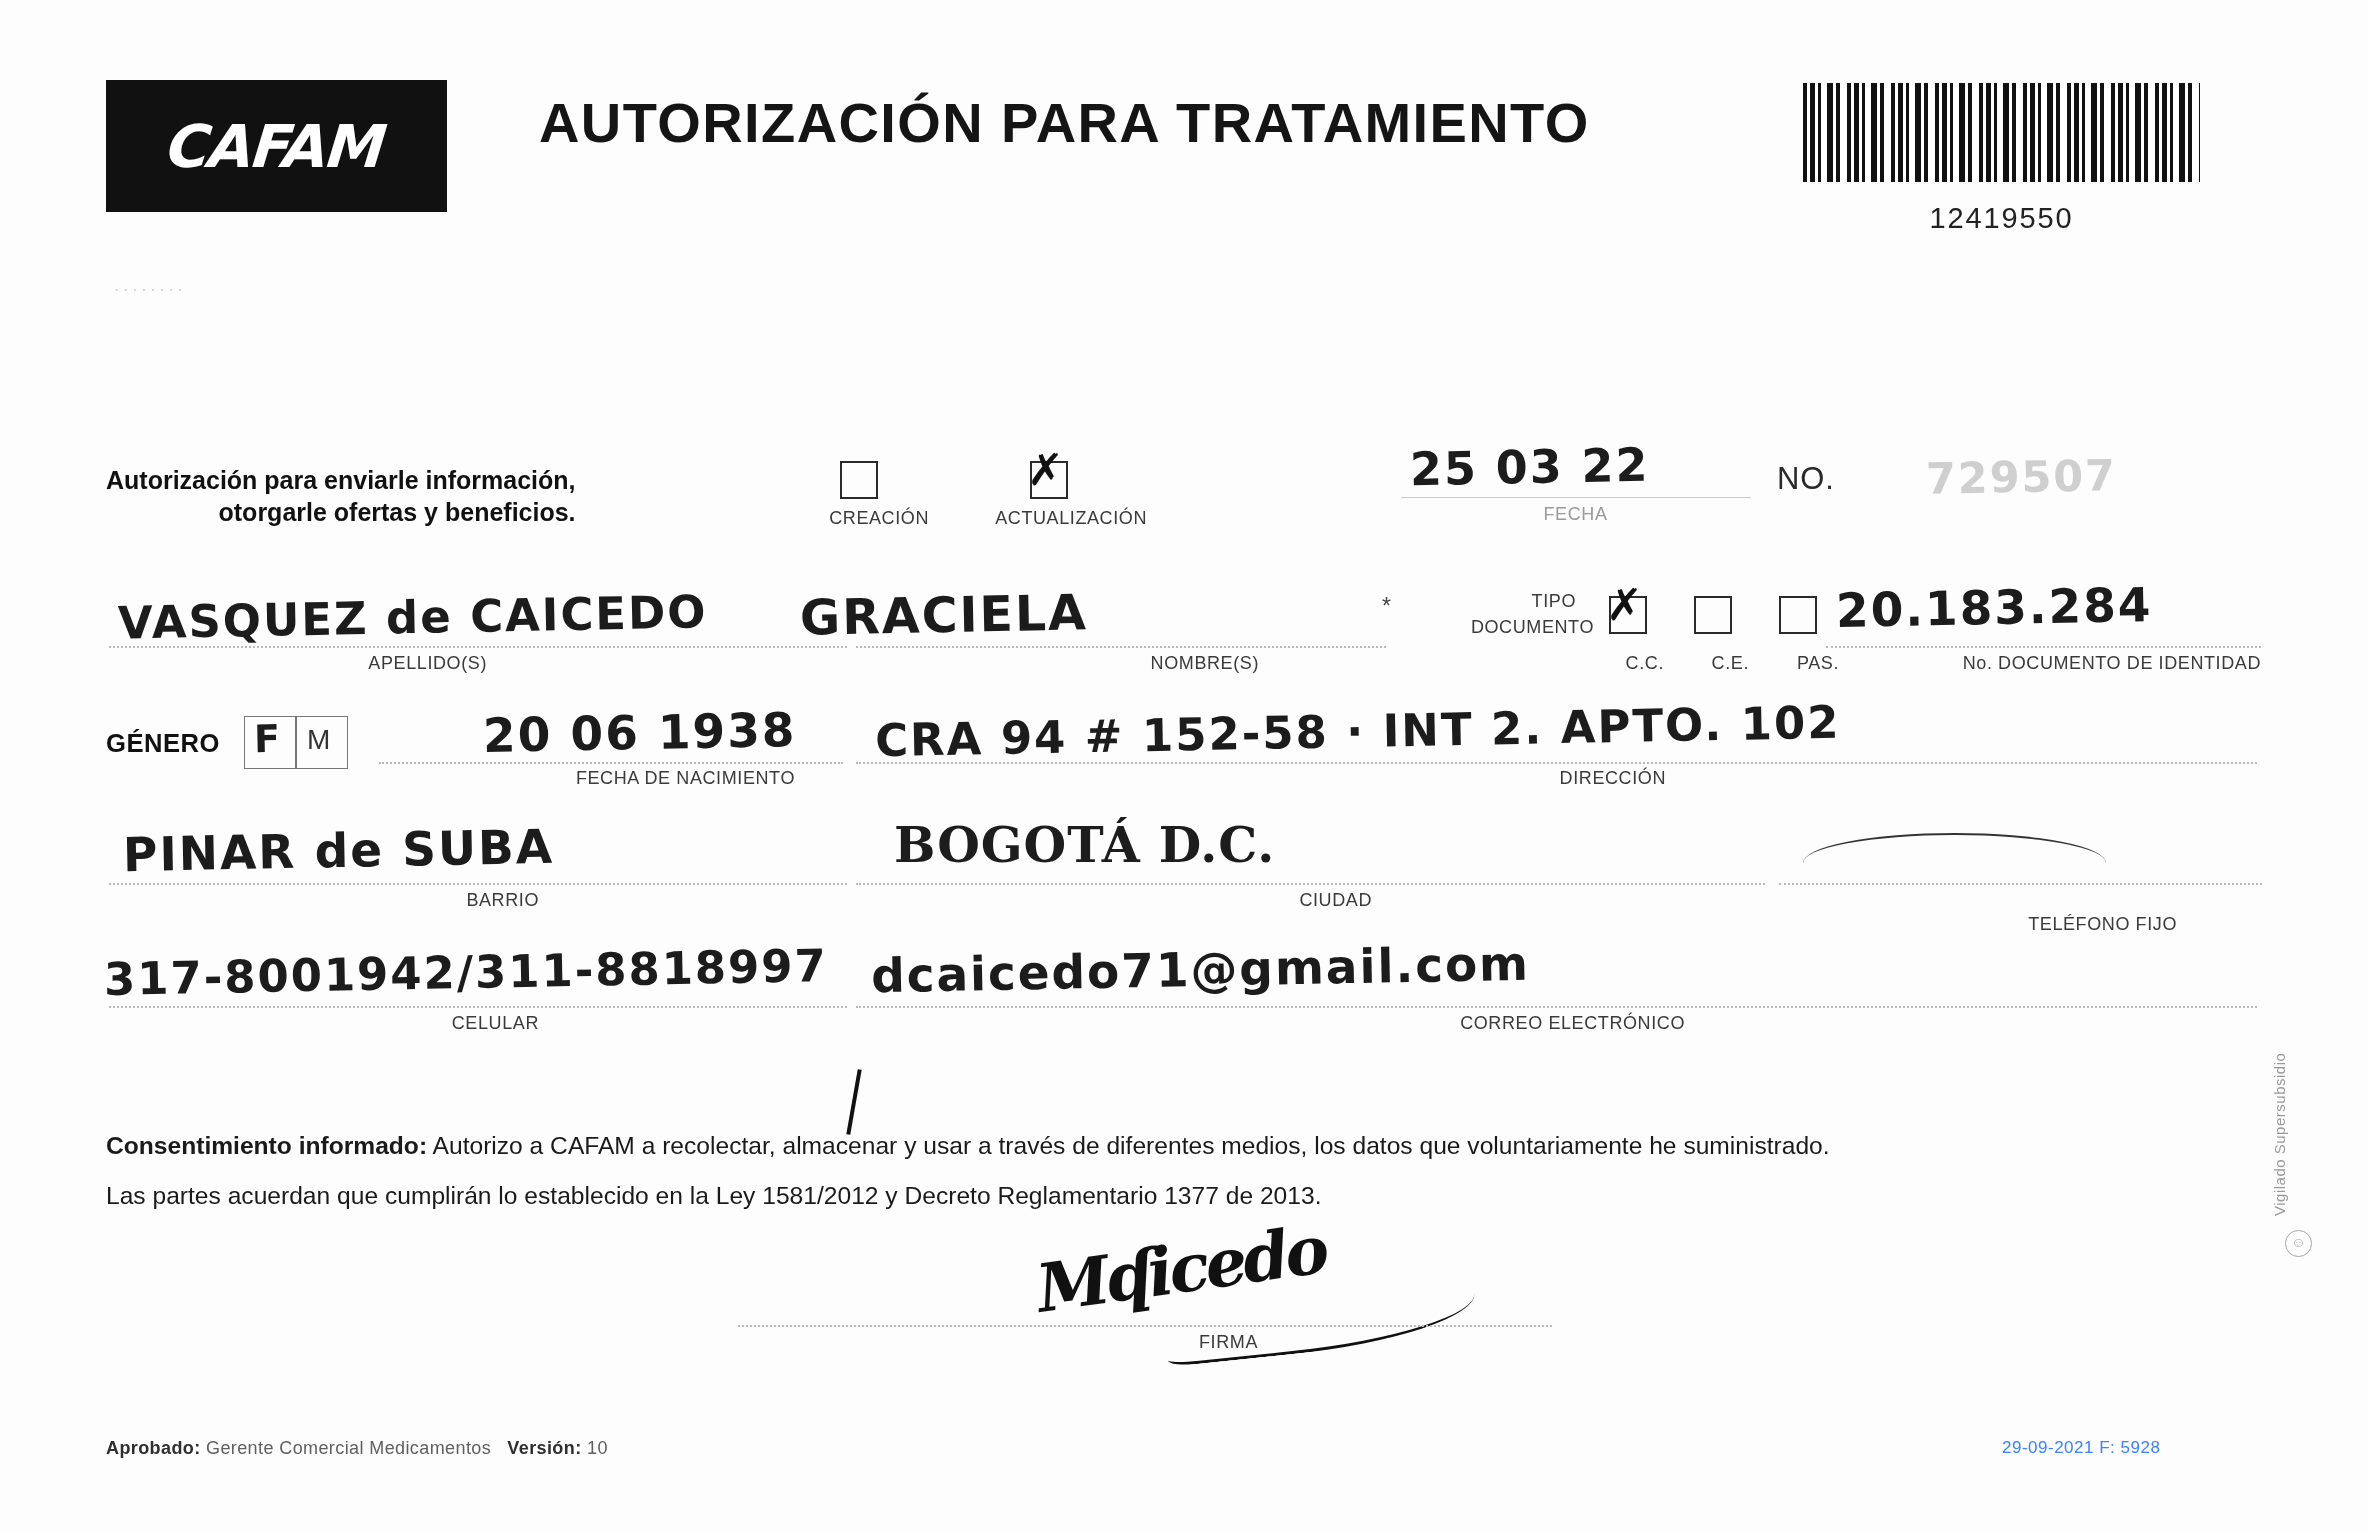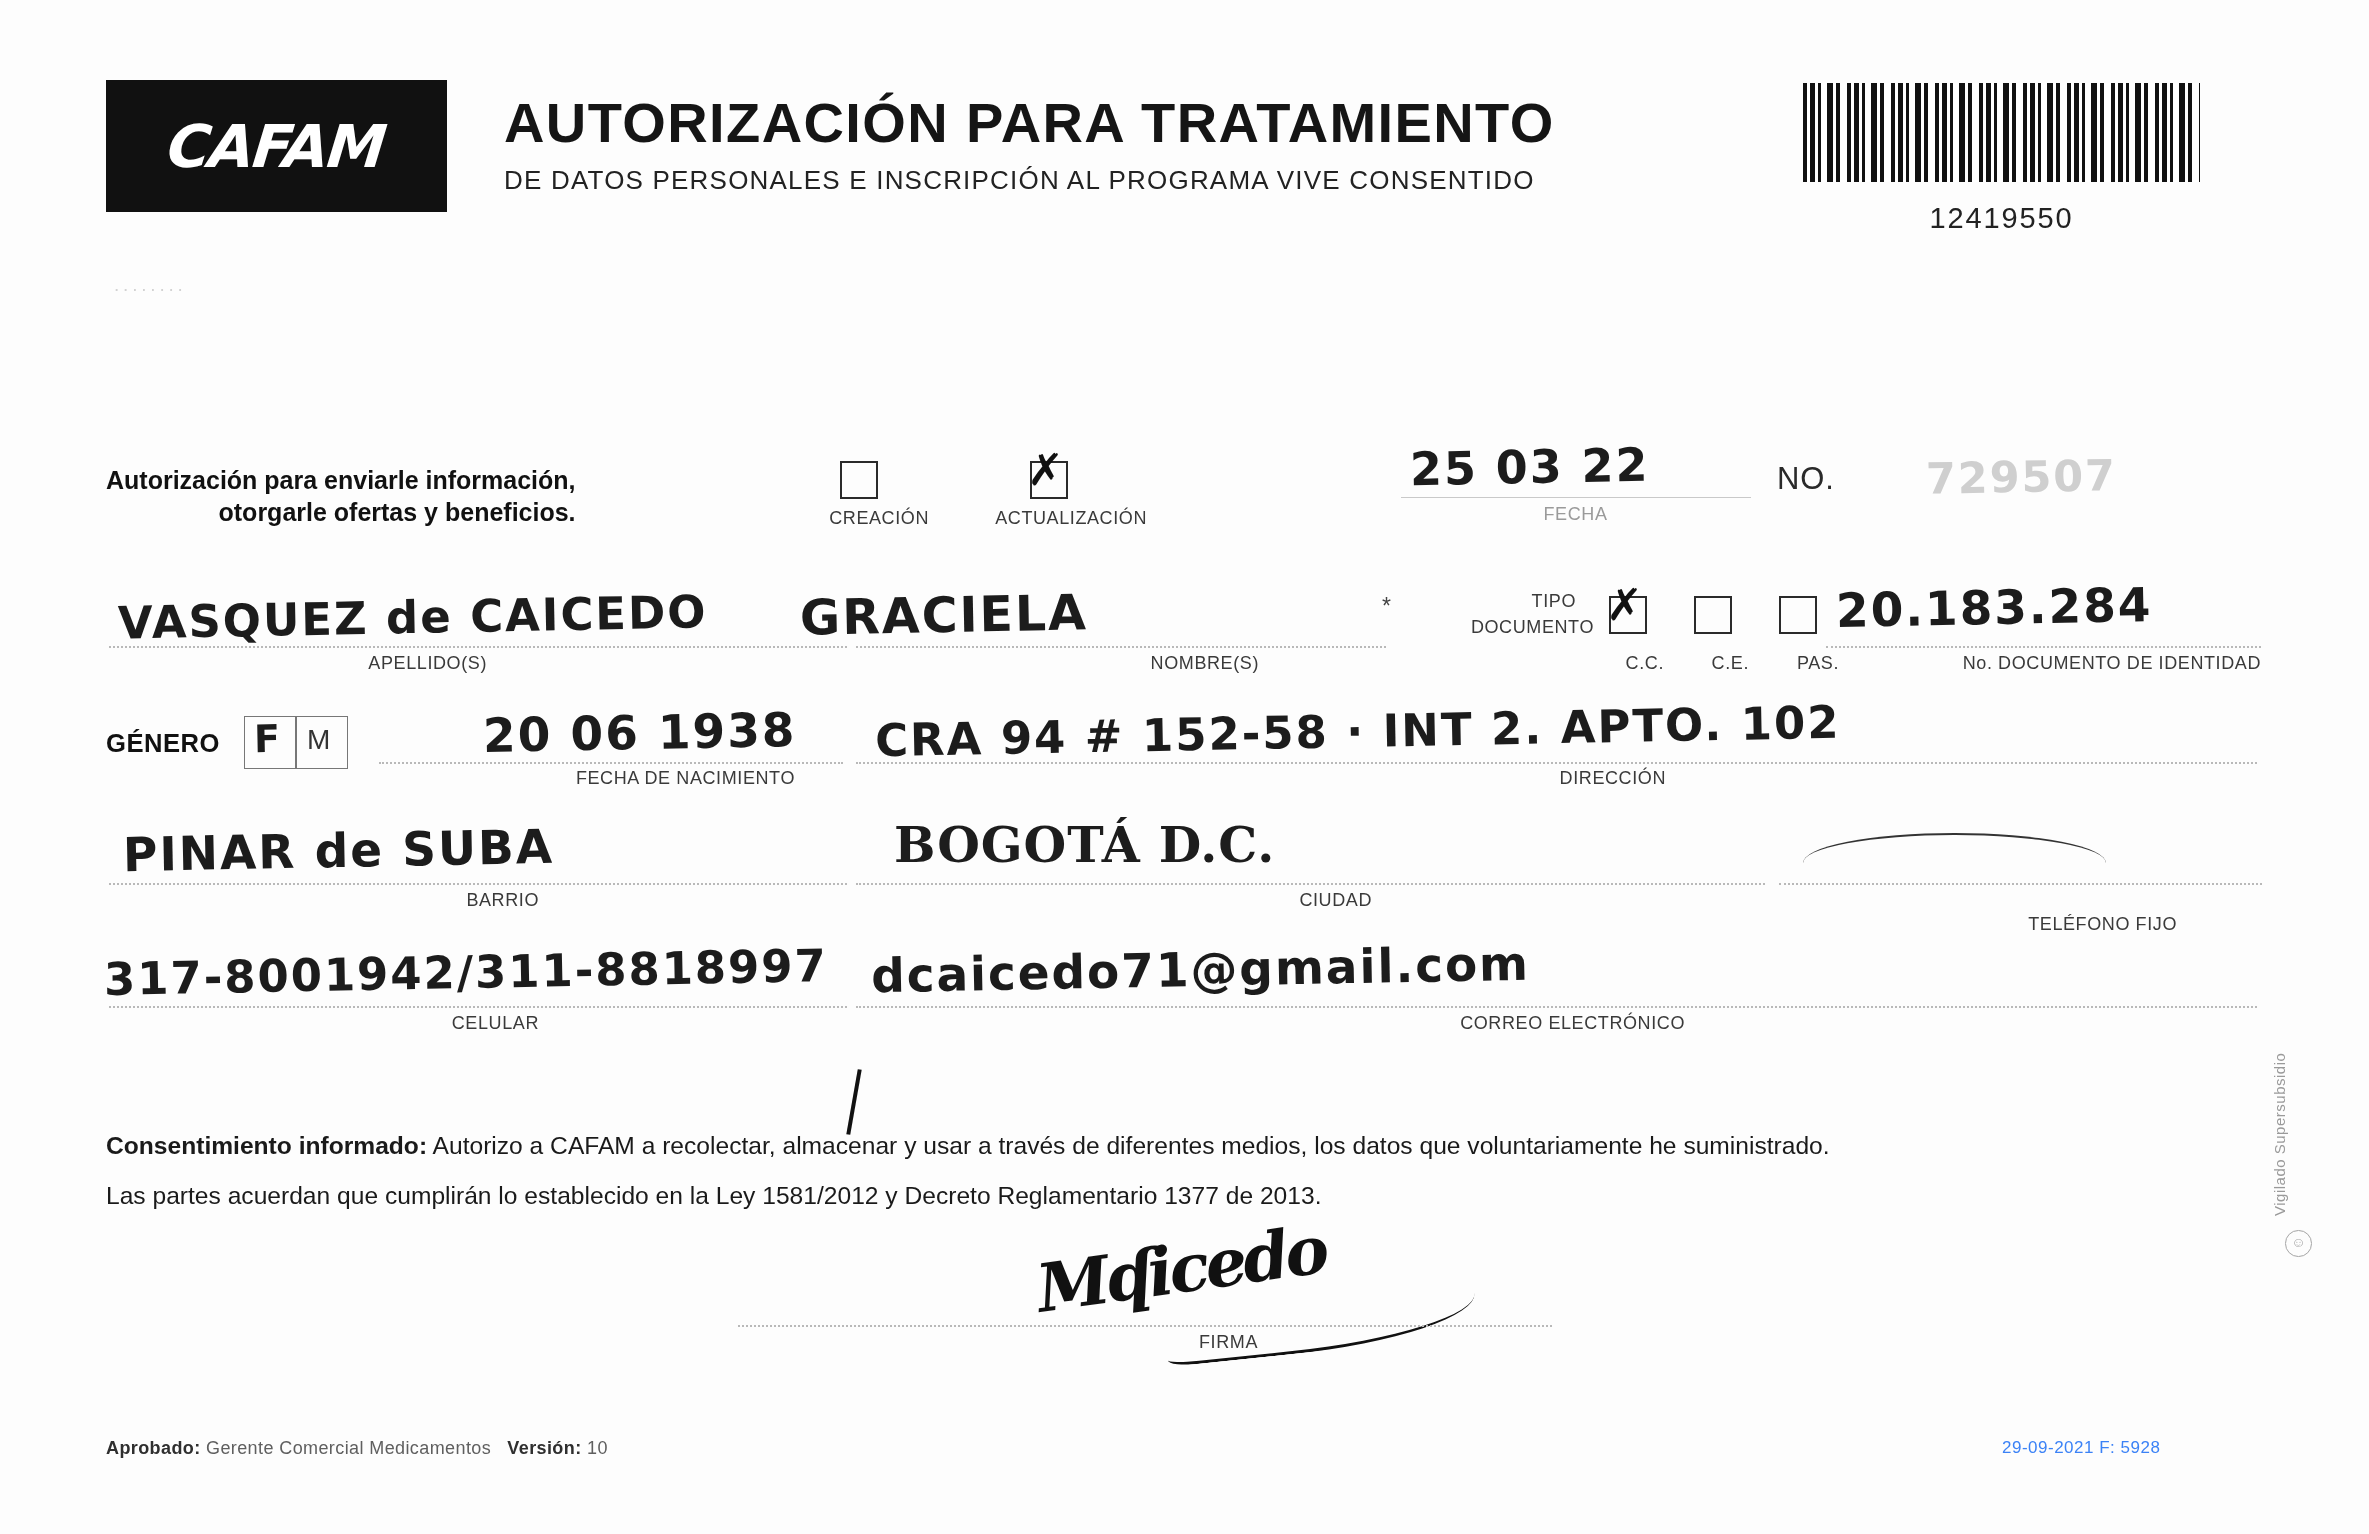--- a/index.html
+++ b/index.html
@@ -2,21 +2,21 @@
 <html style="font-size:15px"><head>
 <meta charset="utf-8">
 <style>
   html,body{margin:0;padding:0;background:#fff;}
   body{width:2370px;height:1534px;font-family:"Liberation Sans",sans-serif;color:#111;position:relative;overflow:hidden;}
   .page{position:absolute;inset:0;background:#fdfdfd;}
 
   
   .logo-box{position:absolute;left:106px;top:80px;width:341px;height:132px;background:#111;display:flex;align-items:center;justify-content:center;}
   .logo-text{color:#fff;font-family:"DejaVu Sans",sans-serif;font-weight:700;font-style:italic;font-size:59px;letter-spacing:-1.9px;transform:skewX(-6deg);}
-  .title-wrap{position:absolute;left:504px;top:90px;width:1249px;}
+  .title-wrap{position:absolute;left:539px;top:90px;width:1249px;}
   .title{font-weight:700;font-size:56px;letter-spacing:1.4px;color:#151515;font-family:"Liberation Sans",sans-serif;}
   .subtitle{font-size:26px;letter-spacing:1.2px;color:#222;margin-top:9.5px;font-family:"Liberation Sans",sans-serif;}
 
   .barcode{position:absolute;left:1803px;top:83px;width:397px;height:99px;
      background:repeating-linear-gradient(to right,
        #111 0px,#111 3.8px,#fff 3.8px,#fff 6.6px,
        #111 6.6px,#111 12.3px,#fff 12.3px,#fff 15px,
        #111 15px,#111 18px,#fff 18px,#fff 24px,
        #111 24px,#111 30px,#fff 30px,#fff 33px,
        #111 33px,#111 37px,#fff 37px,#fff 44px);}
@@ -60,21 +60,20 @@
 <body>
 
 <div class="page">
 
   <div class="logo-box">
     <span class="logo-text">CAFAM</span>
   </div>
 
   <div class="title-wrap">
     <div class="title">AUTORIZACIÓN PARA TRATAMIENTO</div>
-    <div class="subtitle">DE DATOS PERSONALES E INSCRIPCIÓN AL PROGRAMA VIVE CONSENTIDO</div>
   </div>
 
   <div class="barcode"></div>
   <div class="barcode-num">12419550</div>
   <div class="faint-note">........</div>
 
   <div style="position:absolute;left:106px;top:464px;" class="lbl-bold">
     <div>Autorización para enviarle información,</div>
     <div>otorgarle ofertas y beneficios.</div>
   </div>

